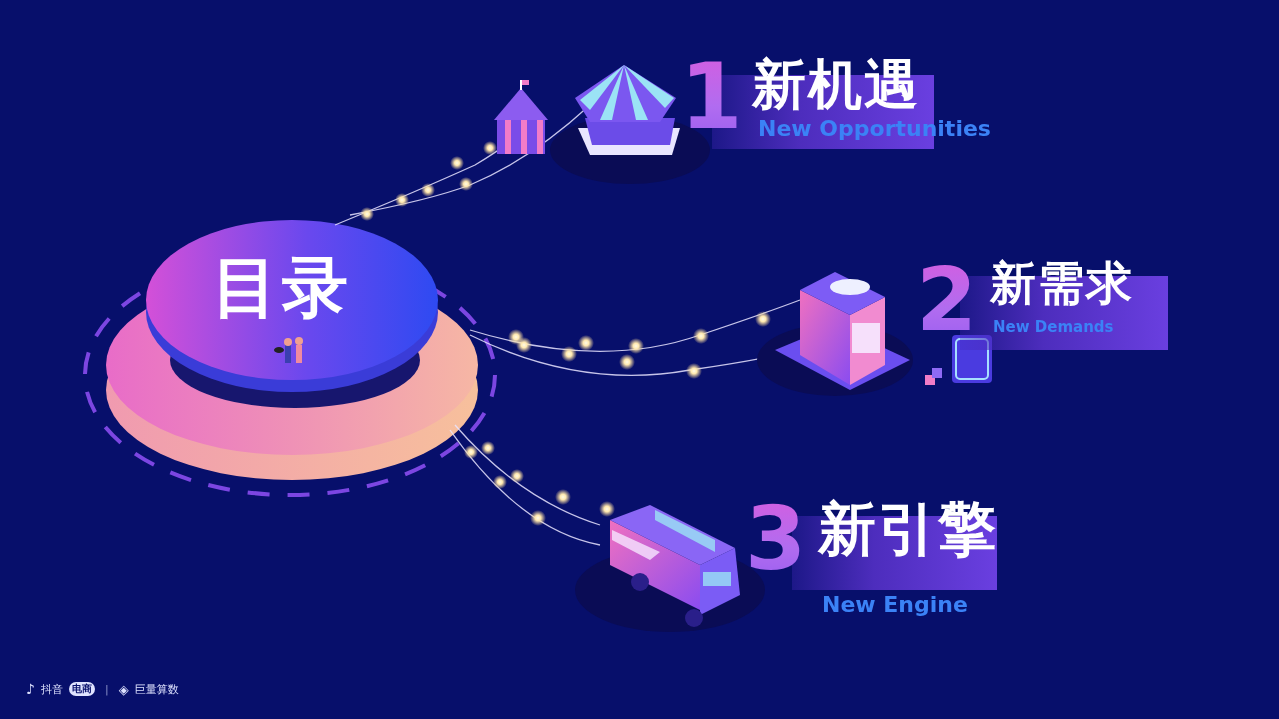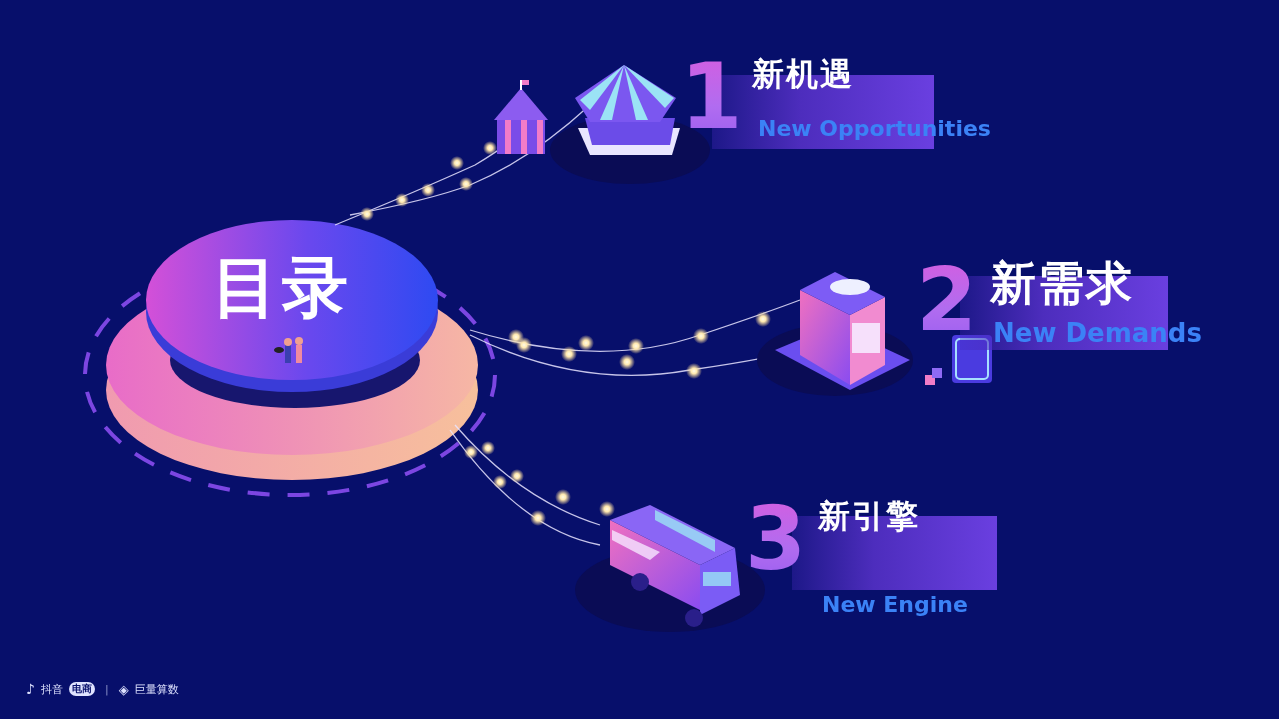--- a/index.html
+++ b/index.html
@@ -141,35 +141,35 @@
     <circle cx="640" cy="582" r="9" fill="#2a1f8a"></circle>
     <circle cx="694" cy="618" r="9" fill="#2a1f8a"></circle>
   </g>
 </svg>
 
 <div class="title-main" style="left:212px;top:255px;">目录</div>
 
 <div>
   <div class="bar" style="left:712px;top:75px;width:222px;height:74px;"></div>
   <div class="num" style="left:680px;top:52px;font-size:90px;">1</div>
-  <div class="cn" style="left:752px;top:58px;font-size:32px;">新机遇</div>
+  <div class="cn" style="left:752px;top:58px;font-size:54px;">新机遇</div>
   <div class="en" style="left:758px;top:118px;font-size:22px;">New Opportunities</div>
 </div>
 
 <div>
   <div class="bar" style="left:960px;top:276px;width:208px;height:74px;"></div>
   <div class="num" style="left:916px;top:256px;font-size:88px;">2</div>
   <div class="cn" style="left:990px;top:260px;font-size:46px;">新需求</div>
-  <div class="en" style="left:993px;top:320px;font-size:26px;">New Demands</div>
+  <div class="en" style="left:993px;top:320px;font-size:15px;">New Demands</div>
 </div>
 
 <div>
   <div class="bar" style="left:792px;top:516px;width:205px;height:74px;"></div>
   <div class="num" style="left:745px;top:495px;font-size:88px;">3</div>
-  <div class="cn" style="left:818px;top:500px;font-size:32px;">新引擎</div>
+  <div class="cn" style="left:818px;top:500px;font-size:58px;">新引擎</div>
   <div class="en" style="left:822px;top:561px;font-size:22px;margin-top:33px;">New Engine</div>
 </div>
 
 <div class="footer">
   <span style="font-size:14px;">♪</span>
   <span>抖音</span>
   <span class="badge">电商</span>
   <span class="sep">|</span>
   <span style="font-size:13px;">◈</span>
   <span>巨量算数</span>

